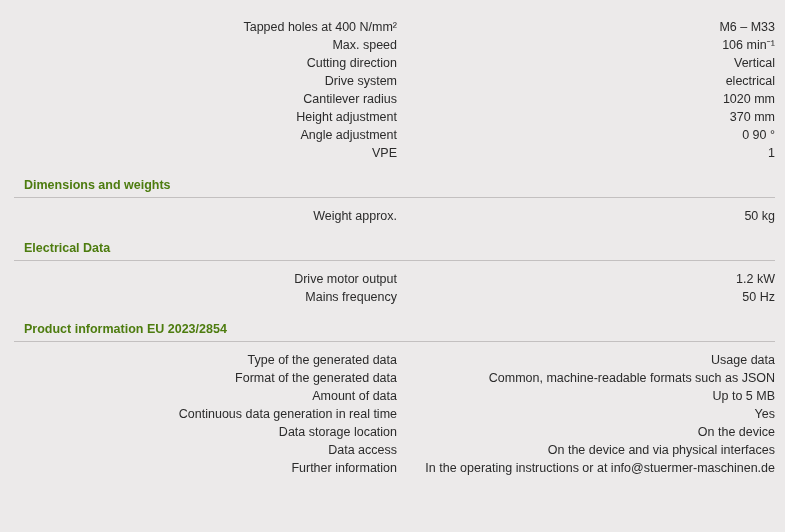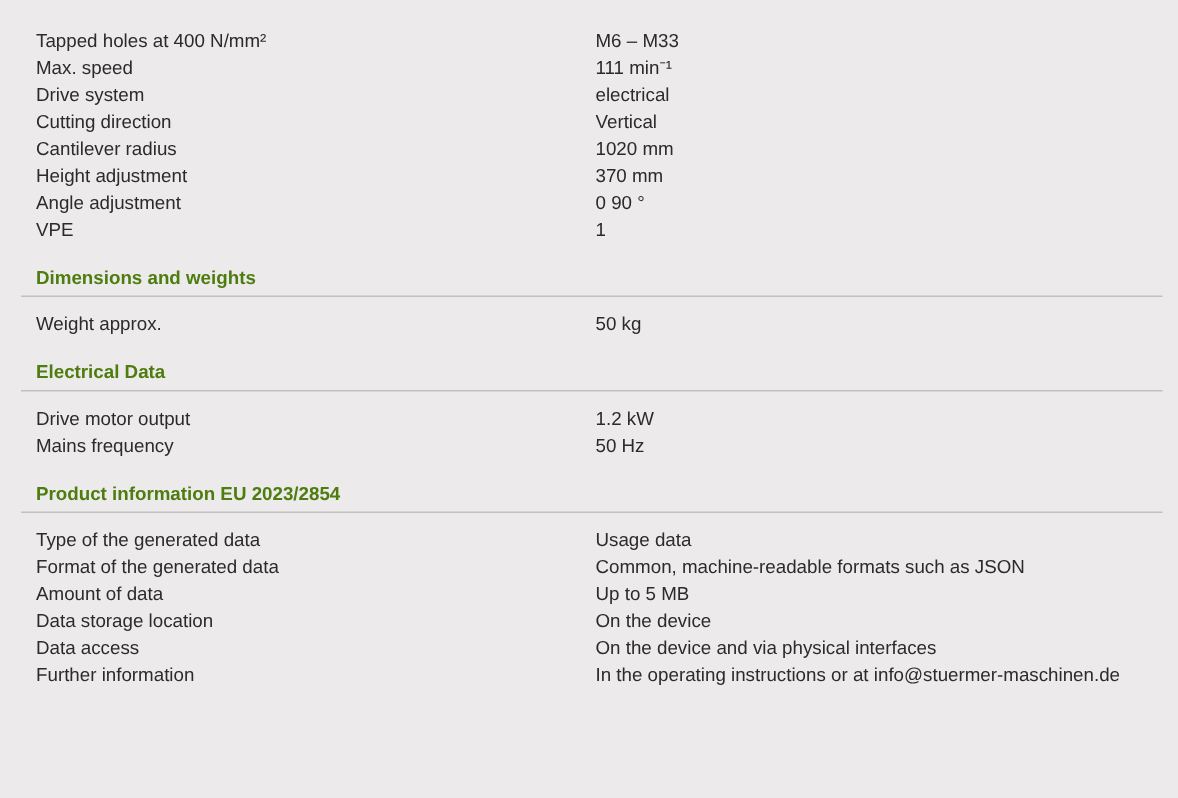--- a/index.html
+++ b/index.html
@@ -25,20 +25,21 @@
     margin: 0 10px 0 14px;
     border-collapse: collapse;
     table-layout: fixed;
   }
   .spec-table td {
     padding: 0;
     vertical-align: top;
   }
   .row {
     height: 18px;
+    text-align: right;
   }
   .label {
     width: 383px;
     font-size: 12.5px;
     line-height: 18px;
     color: #2b2b2b;
     padding-left: 10px !important;
     box-sizing: border-box;
     white-space: nowrap;
     overflow: hidden;
@@ -84,29 +85,29 @@
       <col>
     </colgroup>
     <tbody>
 
       <tr class="row">
         <td class="label">Tapped holes at 400 N/mm²</td>
         <td class="value">M6 – M33</td>
       </tr>
       <tr class="row">
         <td class="label">Max. speed</td>
-        <td class="value">111 min⁻¹</td>
+        <td class="value">106 min⁻¹</td>
+      </tr>
+      <tr class="row">
+        <td class="label">Cutting direction</td>
+        <td class="value">Vertical</td>
       </tr>
       <tr class="row">
         <td class="label">Drive system</td>
         <td class="value">electrical</td>
-      </tr>
-      <tr class="row">
-        <td class="label">Cutting direction</td>
-        <td class="value">Vertical</td>
       </tr>
       <tr class="row">
         <td class="label">Cantilever radius</td>
         <td class="value">1020 mm</td>
       </tr>
       <tr class="row">
         <td class="label">Height adjustment</td>
         <td class="value">370 mm</td>
       </tr>
       <tr class="row">
@@ -171,20 +172,24 @@
       </tr>
       <tr class="row">
         <td class="label">Format of the generated data</td>
         <td class="value">Common, machine-readable formats such as JSON</td>
       </tr>
       <tr class="row">
         <td class="label">Amount of data</td>
         <td class="value">Up to 5 MB</td>
       </tr>
       <tr class="row">
+        <td class="label">Continuous data generation in real time</td>
+        <td class="value">Yes</td>
+      </tr>
+      <tr class="row">
         <td class="label">Data storage location</td>
         <td class="value">On the device</td>
       </tr>
       <tr class="row">
         <td class="label">Data access</td>
         <td class="value">On the device and via physical interfaces</td>
       </tr>
       <tr class="row">
         <td class="label">Further information</td>
         <td class="value">In the operating instructions or at info@stuermer-maschinen.de</td>

